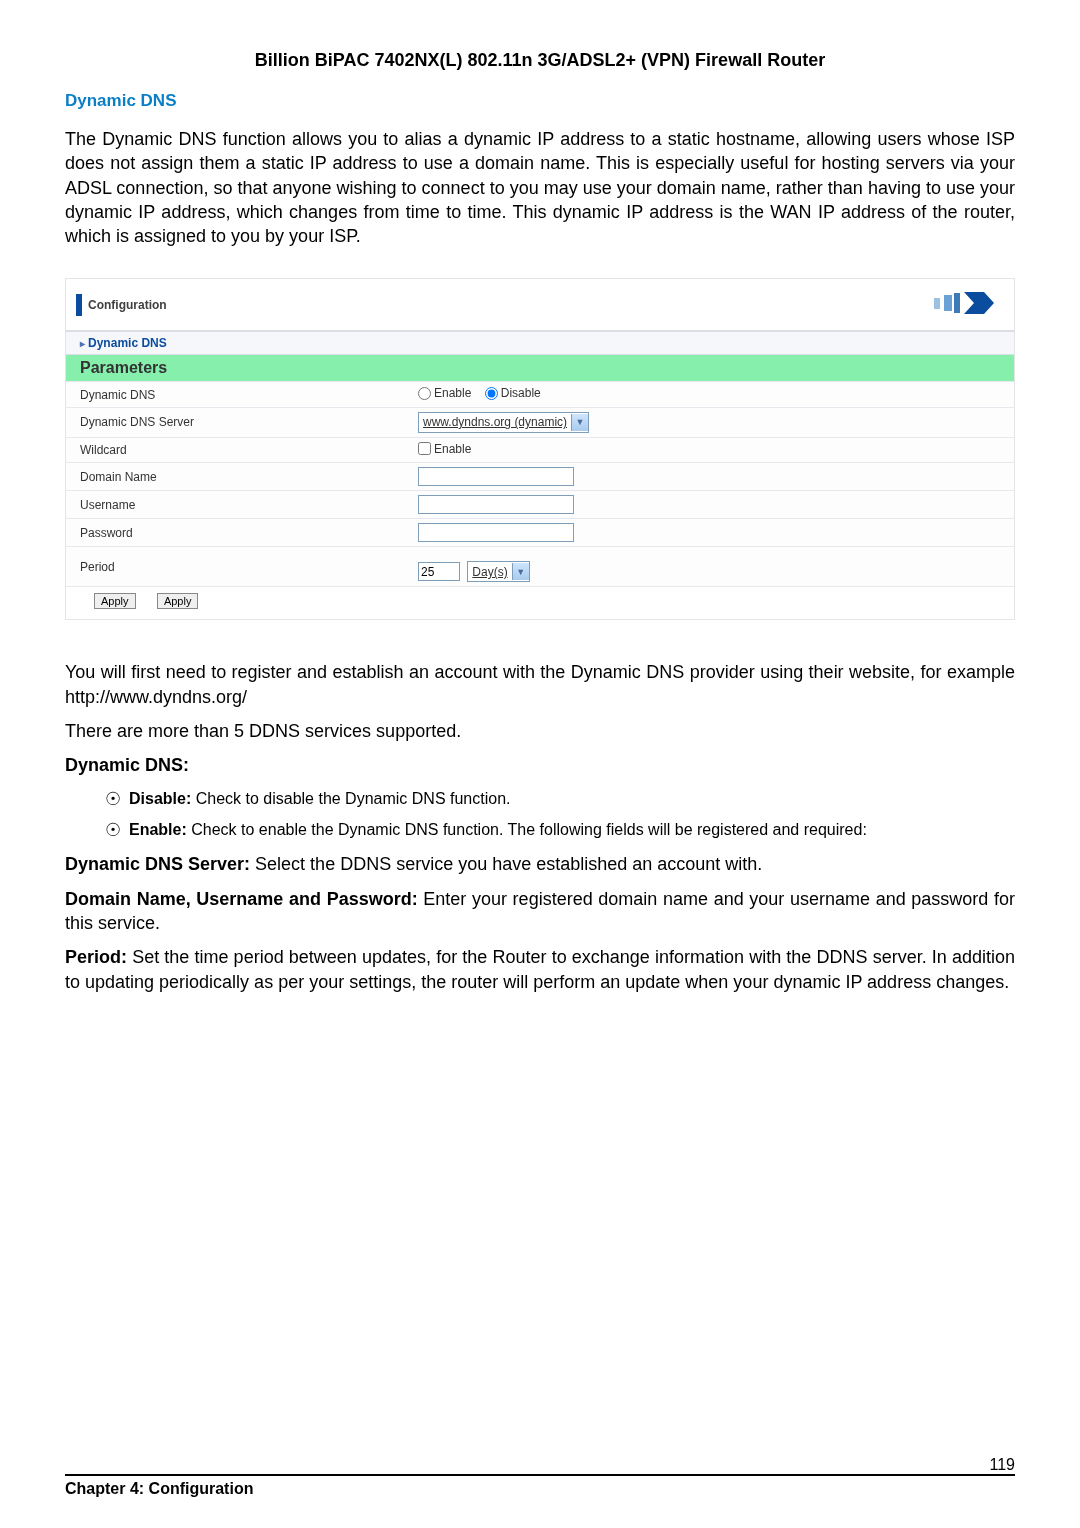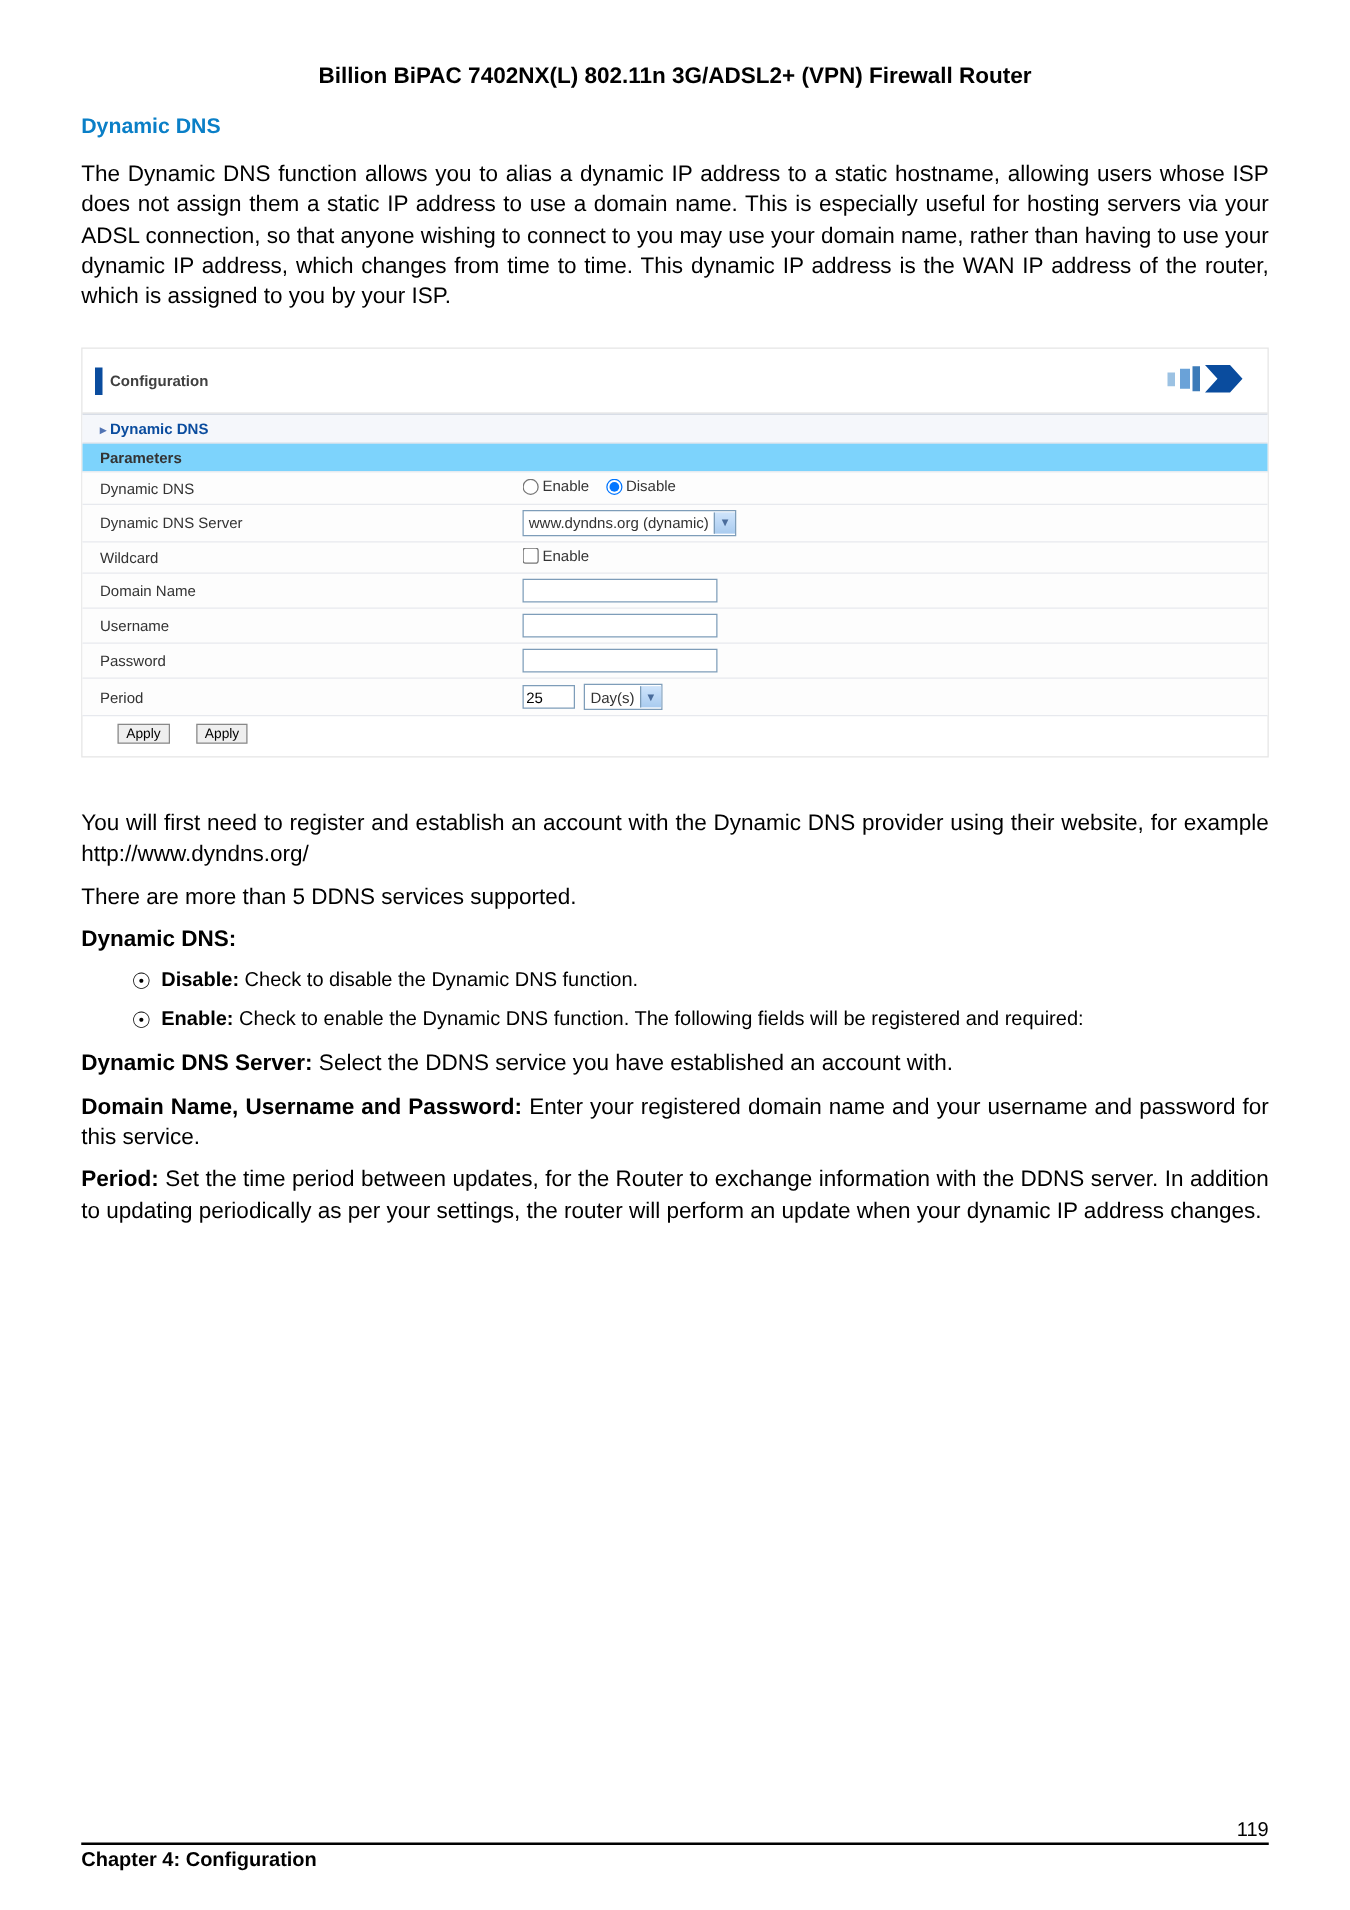--- a/index.html
+++ b/index.html
@@ -95,24 +95,24 @@
   .panel-sub {
     background: #f5f7fb;
     border-top: 1px solid #d8dde6;
     border-bottom: 1px solid #d8dde6;
     padding: 4px 14px;
     color: #0a4c9e;
     font-weight: bold;
     font-size: 12px;
   }
   .panel-sub2 {
-    background: #7dd3fc;
+    background: #86efac;
     padding: 4px 14px;
     font-weight: bold;
-    font-size: 12px;
+    font-size: 16px;
     color: #333;
   }
   .form-table {
     width: 100%;
     border-collapse: collapse;
   }
   .form-table td {
     padding: 4px 14px;
     border-top: 1px solid #e7e9ee;
     vertical-align: middle;
@@ -139,21 +139,21 @@
     padding: 0 2px;
   }
   .select-box {
     display: inline-flex;
     align-items: center;
     border: 1px solid #7e9db9;
     height: 19px;
     background: #fff;
     font-size: 12px;
   }
-  .select-box .sel-text { padding: 0 4px; }
+  .select-box .sel-text { padding: 0 4px; text-decoration: underline; }
   .select-box .sel-btn {
     width: 16px;
     height: 17px;
     background: linear-gradient(#cfe4fb,#a9cbef);
     display: flex;
     align-items: center;
     justify-content: center;
     border-left: 1px solid #7e9db9;
     color: #4a6c9b;
     font-size: 9px;
@@ -269,21 +269,21 @@
         <td><input type="text" class="small-input" style=""></td>
       </tr>
       <tr>
         <td class="label-cell">Password</td>
         <td><input type="password" class="small-input" style=""></td>
       </tr>
       <tr>
         <td class="label-cell">Period</td>
         <td>
           <input type="text" class="tiny-input" value="25" style="">
-          <div class="select-box" style="margin-left:4px;">
+          <div class="select-box" style="margin-left:4px;margin-top:10px;">
             <span class="sel-text">Day(s)</span>
             <span class="sel-btn">▼</span>
           </div>
         </td>
       </tr>
     </tbody>
       </table>
     <div class="button-row">
       <button class="ui-btn">Apply</button>
       <button class="ui-btn">Apply</button>

